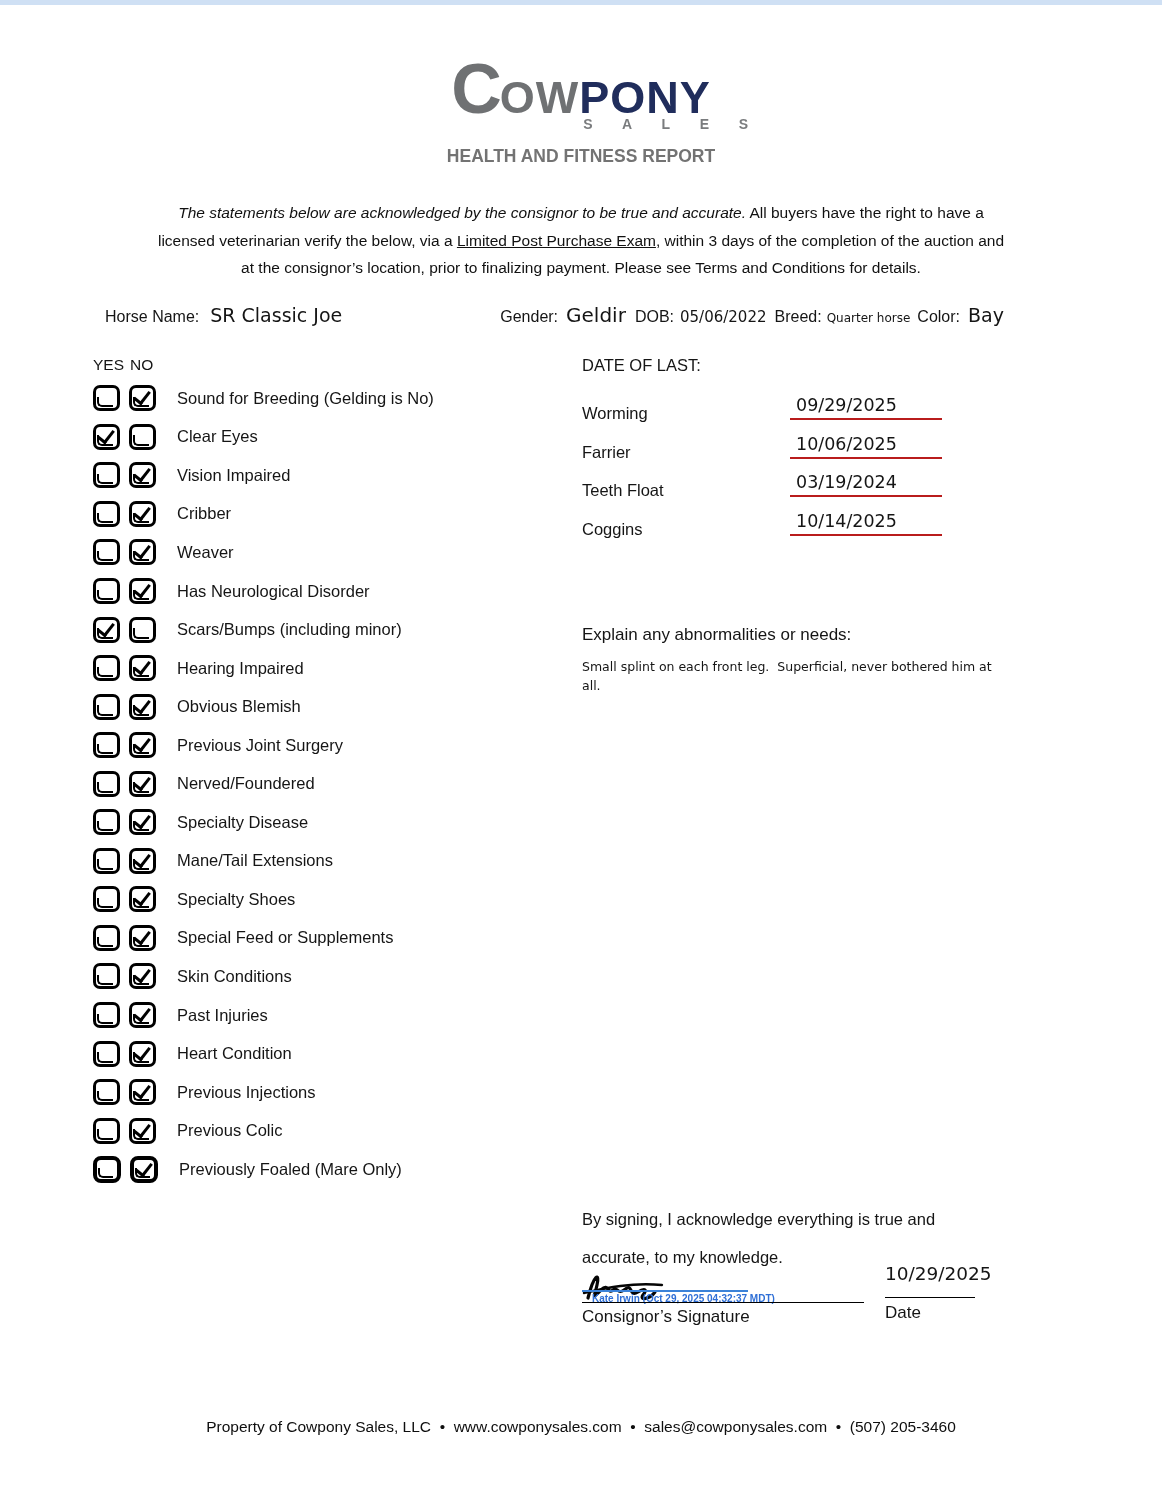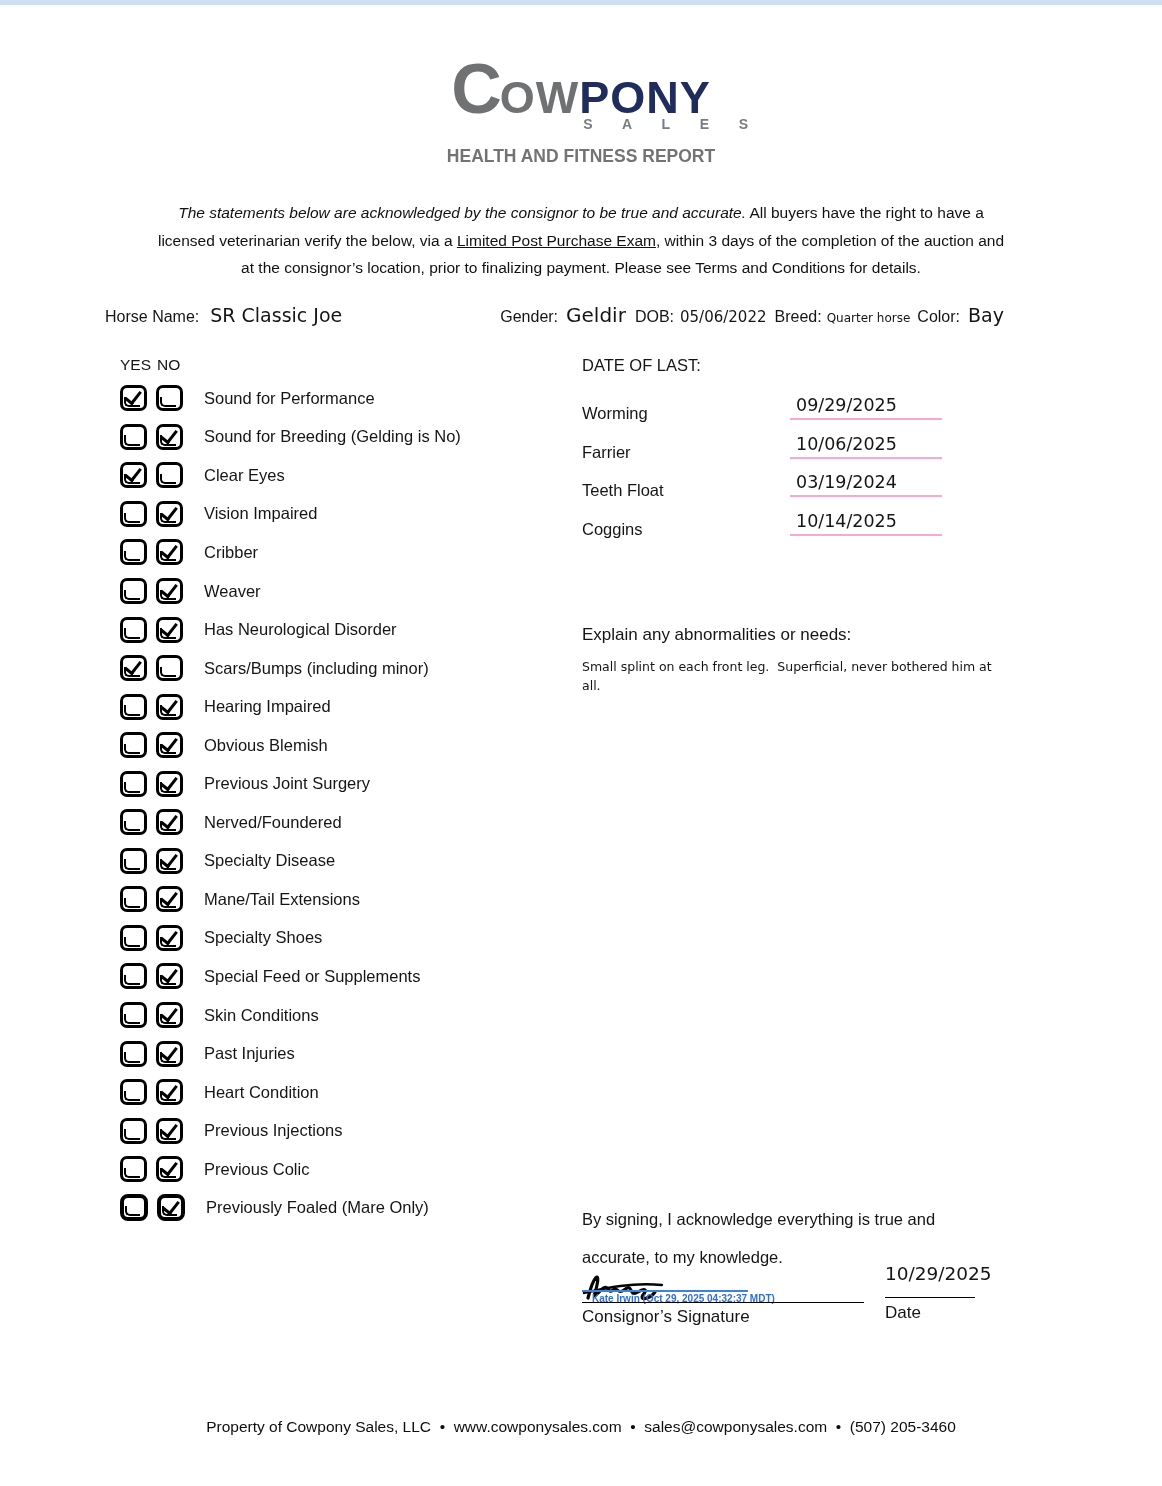--- a/index.html
+++ b/index.html
@@ -35,39 +35,39 @@
   .ml-gap{margin-left:158px;}
   .v-gender{font-size:20px;font-family:"DejaVu Sans",sans-serif;margin-left:8px;}
   .lbl-dob{margin-left:9px;}
   .v-dob{font-size:15px;font-family:"DejaVu Sans",sans-serif;margin-left:6px;}
   .lbl-breed{margin-left:8px;}
   .v-breed{font-size:12px;font-family:"DejaVu Sans",sans-serif;margin-left:5px;}
   .lbl-color{margin-left:7px;}
   .v-color{font-size:19px;font-family:"DejaVu Sans",sans-serif;margin-left:8px;}
 
   
-  #checklist{position:absolute;left:120px;top:356px;}
+  #checklist{position:absolute;left:93px;top:356px;}
   .yn-header{display:flex;font-size:15.5px;margin-bottom:5px;}
   .yn-header .yes{width:37px;}
   .cl-row{display:flex;align-items:center;height:38.55px;}
   .cb{width:21px;height:20px;border:3px solid #000;border-radius:7px;position:relative;
       margin-right:9px;background:#fff;box-sizing:content-box;flex:none;}
   .cb::before{content:"";position:absolute;left:1px;right:4px;bottom:1px;height:42%;
       border-left:2px solid #000;border-bottom:2px solid #000;border-bottom-left-radius:5px;}
   .cb.checked::after{content:"";position:absolute;left:5px;top:0px;width:7px;height:13px;
       border-right:3px solid #000;border-bottom:3px solid #000;transform:rotate(38deg);}
   .cb.bold{border-width:4px;width:20px;height:19px;border-radius:8px;}
   .cl-label{margin-left:12px;font-size:16.5px;}
 
   
   #dates{position:absolute;left:582px;top:356px;}
   .dates-header{font-size:16.5px;margin-bottom:7px;}
   .d-row{display:flex;height:38.4px;align-items:flex-end;}
   .d-label{width:208px;font-size:16.5px;transform:translateY(3px);}
-  .d-value{width:146px;border-bottom:2px solid #f9a8d4;font-size:17.5px;
+  .d-value{width:146px;border-bottom:2px solid #b91c1c;font-size:17.5px;
       font-family:"DejaVu Sans",sans-serif;padding:0 0 3px 6px;}
 
   
   #abnormal{position:absolute;left:582px;top:625px;width:470px;}
   .ab-header{font-size:17px;}
   .ab-text{margin-top:13px;font-size:12.5px;font-family:"DejaVu Sans",sans-serif;
       line-height:1.5;white-space:pre-wrap;}
 
   
   #sig{position:absolute;left:582px;top:1200px;width:440px;}
@@ -120,25 +120,20 @@
   <span class="h-label lbl-color">Color:</span>
   <span class="v-color">Bay</span>
 </div>
 
 <div id="checklist">
   <div class="yn-header">
     <span class="yes">YES</span>
     <span class="no">NO</span>
   </div>
   <div id="checklist-rows">
-  <div class="cl-row">
-    <span class="cb cb-yes checked"></span>
-    <span class="cb cb-no"></span>
-    <span class="cl-label">Sound for Performance</span>
-  </div>
 
   <div class="cl-row">
     <span class="cb cb-yes"></span>
     <span class="cb cb-no checked"></span>
     <span class="cl-label">Sound for Breeding (Gelding is No)</span>
   </div>
 
   <div class="cl-row">
     <span class="cb cb-yes checked"></span>
     <span class="cb cb-no"></span>

